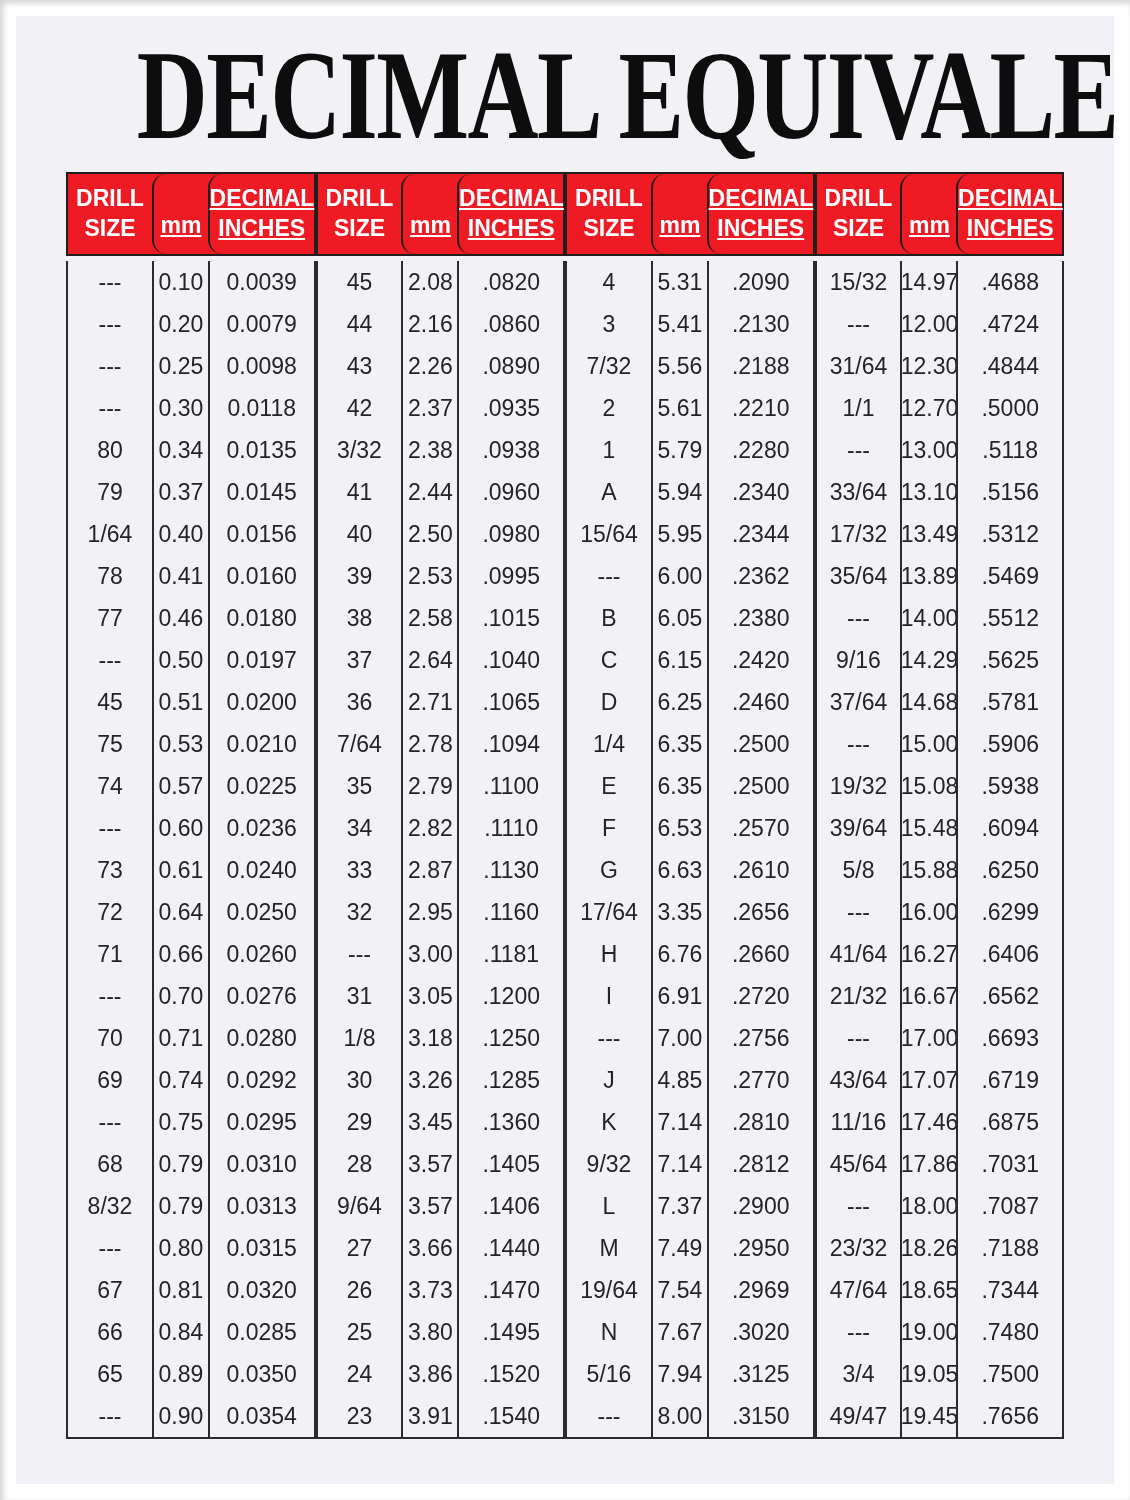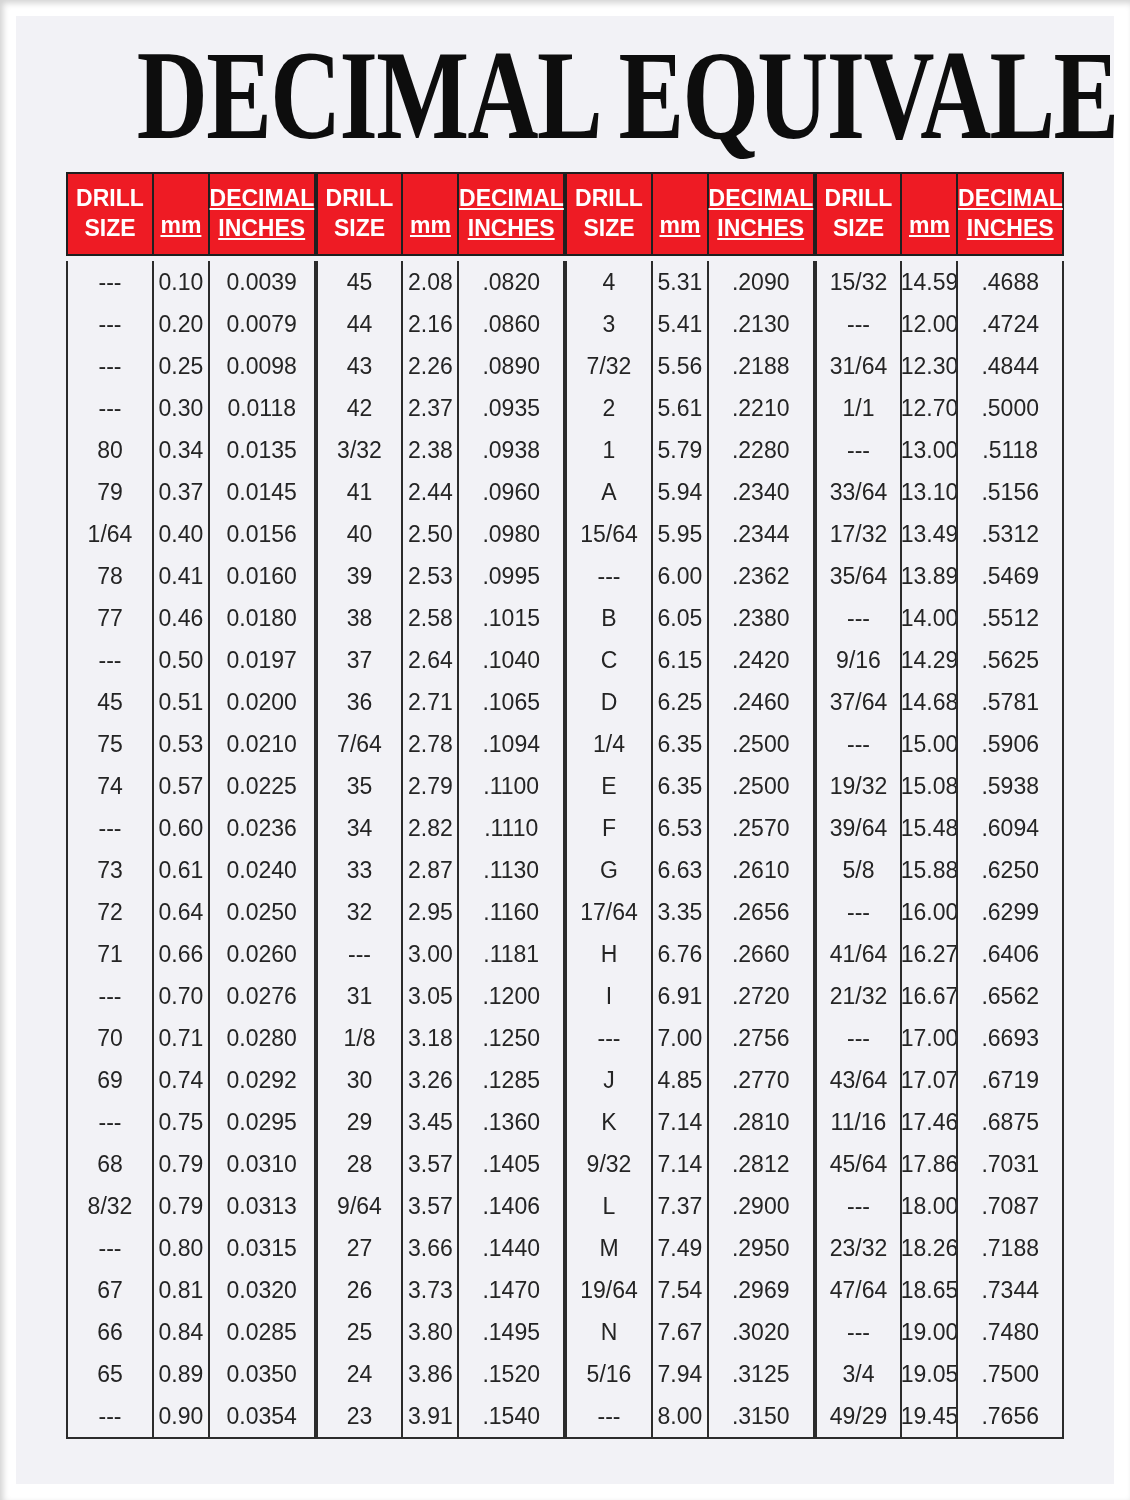--- a/index.html
+++ b/index.html
@@ -64,20 +64,21 @@
     display: flex;
     align-items: center;
     justify-content: center;
     text-align: center;
     color: var(--header-text, #ffffff);
     font-weight: 700;
     font-size: 23px;
     line-height: 1.3;
     padding: 2px;
     box-sizing: border-box;
+    border-radius: 14px;
   }
   .hcell + .hcell { border-left: 2px solid var(--border, #1f1f1f); text-decoration: underline; }
   .hcell.mm { align-items: flex-end; padding-bottom: 13px; }
 
   .gbody {
     margin-top: 5px;
     display: grid;
     grid-template-columns: 34.2% 22.8% 43%;
     grid-auto-rows: 42px;
     box-sizing: border-box;
@@ -385,21 +386,21 @@
           </div>
       </div>
       <div class="group">
         <div class="ghead">
             <div class="hcell">DRILL SIZE</div>
             <div class="hcell mm">mm</div>
             <div class="hcell">DECIMAL INCHES</div>
           </div>
         <div class="gbody">
             <div class="bcell c0">15/32</div>
-            <div class="bcell c1">14.59</div>
+            <div class="bcell c1">14.97</div>
             <div class="bcell c2">.4688</div>
             <div class="bcell c0">---</div>
             <div class="bcell c1">12.00</div>
             <div class="bcell c2">.4724</div>
             <div class="bcell c0">31/64</div>
             <div class="bcell c1">12.30</div>
             <div class="bcell c2">.4844</div>
             <div class="bcell c0">1/1</div>
             <div class="bcell c1">12.70</div>
             <div class="bcell c2">.5000</div>
@@ -465,21 +466,21 @@
             <div class="bcell c2">.7188</div>
             <div class="bcell c0">47/64</div>
             <div class="bcell c1">18.65</div>
             <div class="bcell c2">.7344</div>
             <div class="bcell c0">---</div>
             <div class="bcell c1">19.00</div>
             <div class="bcell c2">.7480</div>
             <div class="bcell c0">3/4</div>
             <div class="bcell c1">19.05</div>
             <div class="bcell c2">.7500</div>
-            <div class="bcell c0">49/29</div>
+            <div class="bcell c0">49/47</div>
             <div class="bcell c1">19.45</div>
             <div class="bcell c2">.7656</div>
           </div>
       </div>
     </div>
 
   </div>
 </div>
 
 </body></html>

